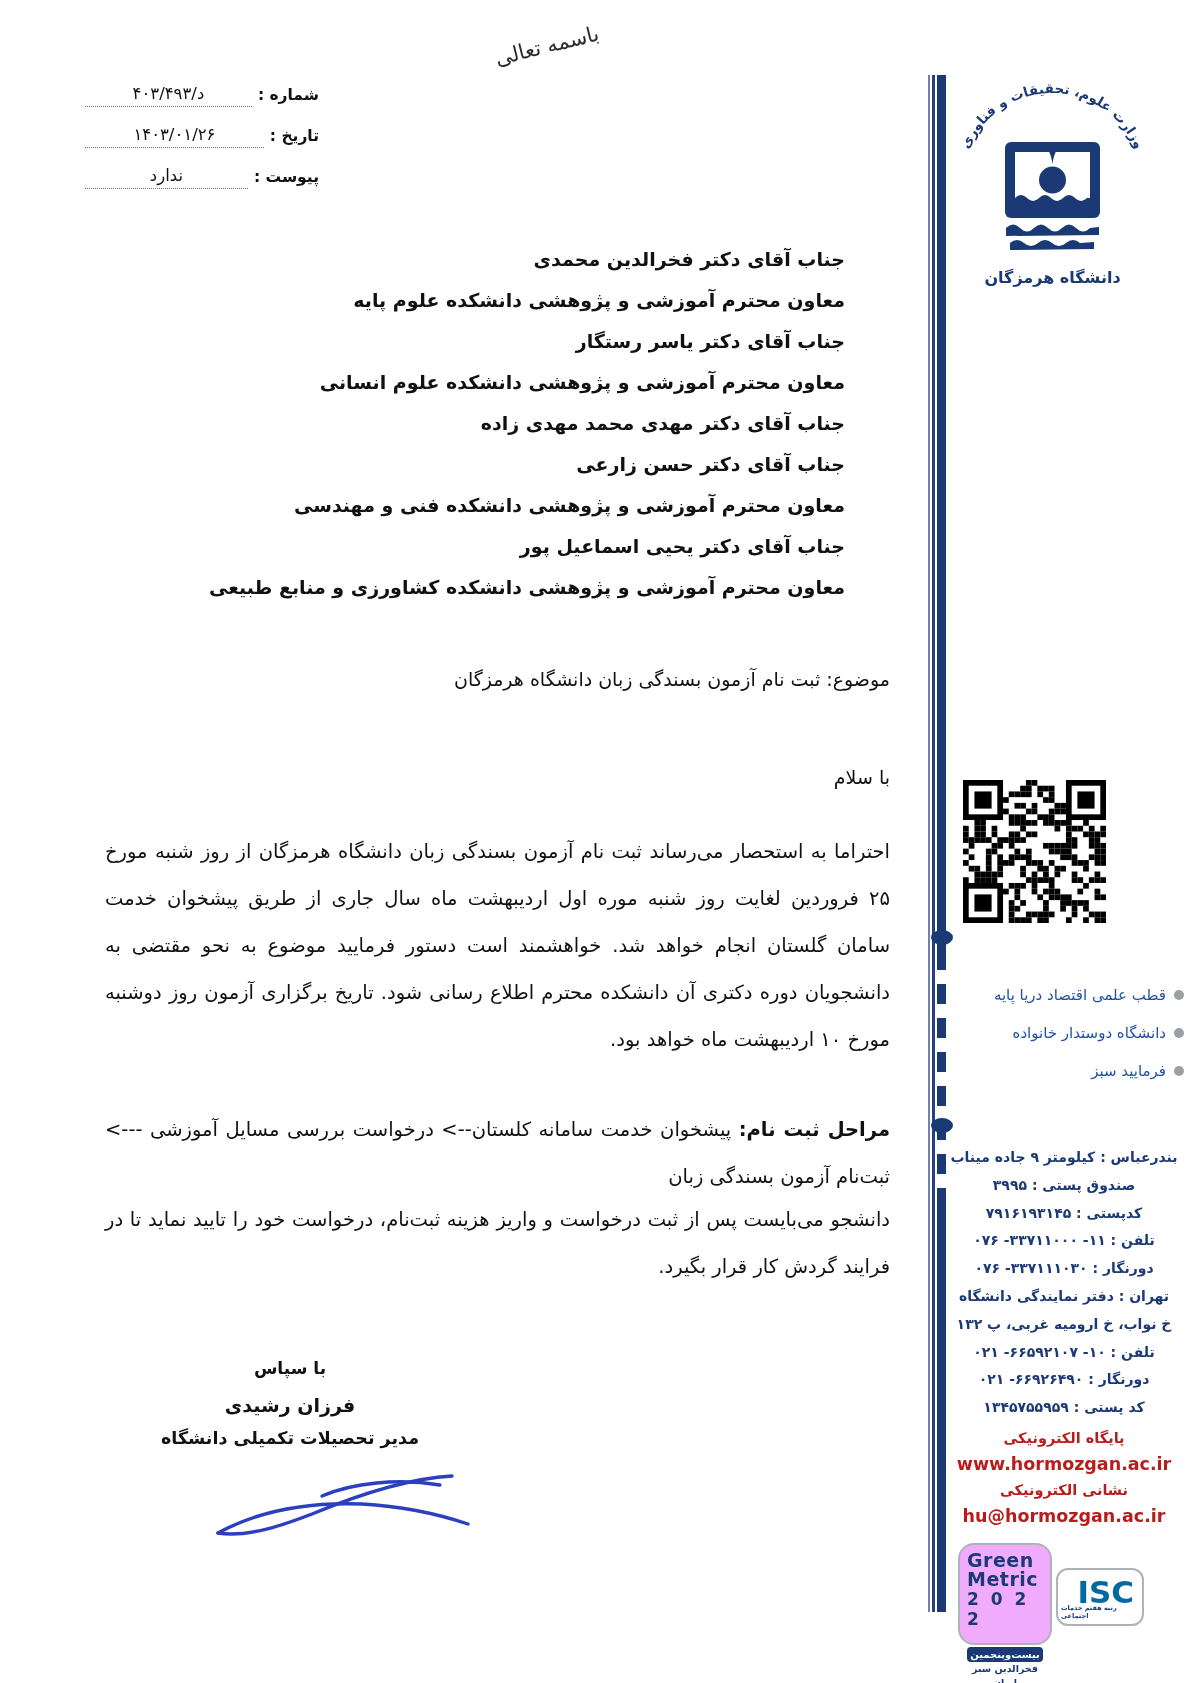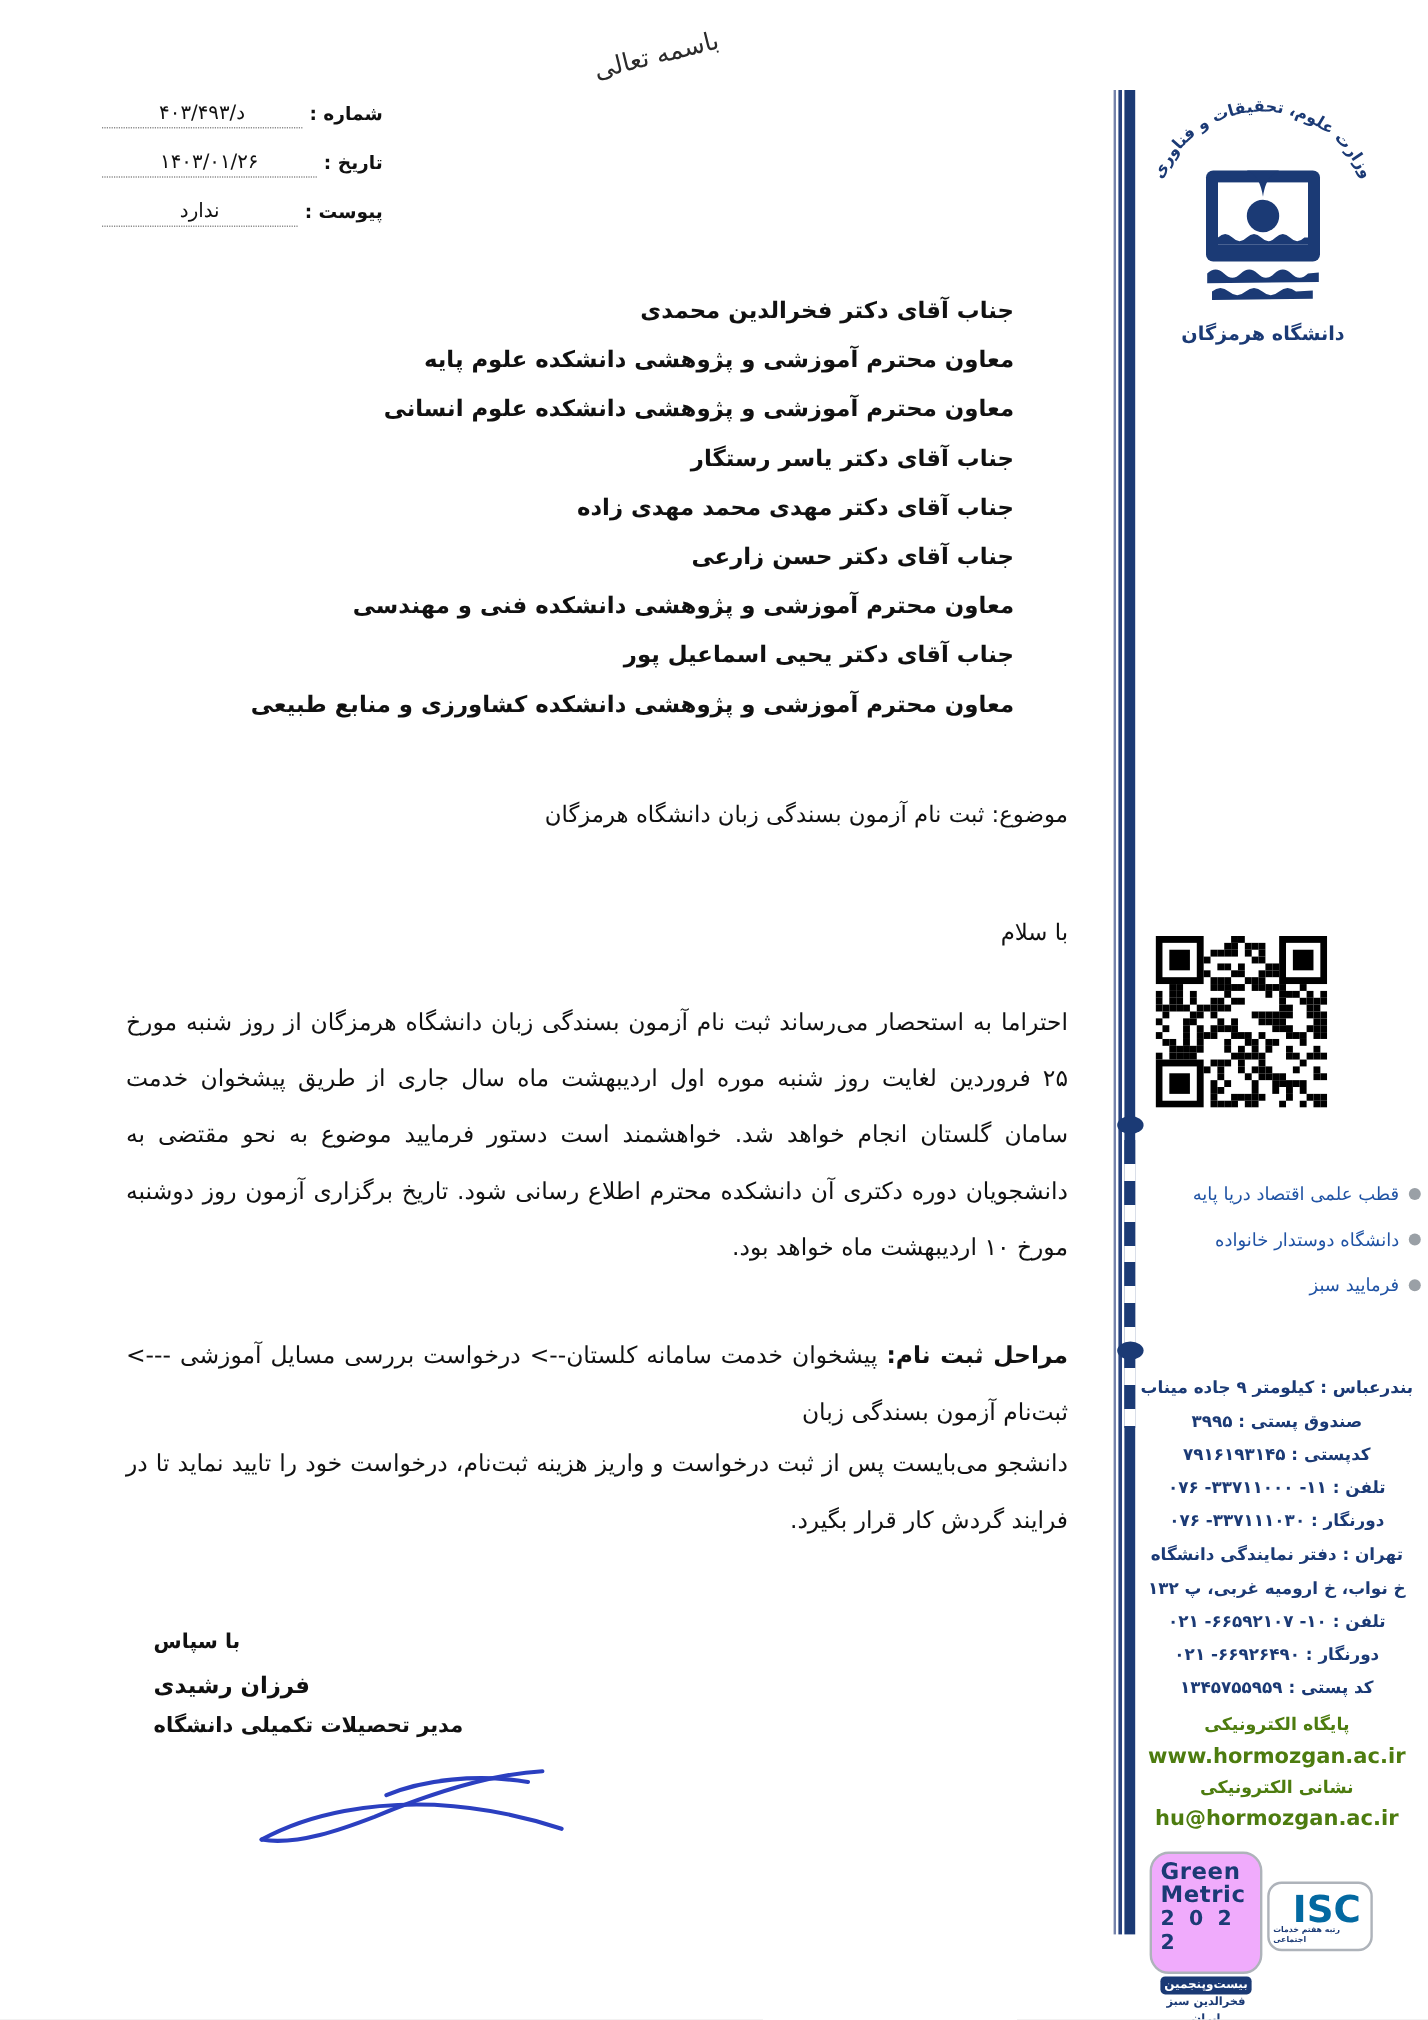--- a/index.html
+++ b/index.html
@@ -33,34 +33,34 @@
     font-weight:bold; font-size:19px; line-height:41px; white-space:nowrap;}
   .subject{position:absolute; top:648px; right:0; font-size:19px;}
   .salutation{position:absolute; top:746px; right:0; font-size:19px;}
   .para{position:absolute; right:0; left:0; font-size:19.5px; line-height:47px;
     text-align:justify; text-align-last:right;}
   .p1{top:808px;}
   .p2{top:1086px;}
   .p3{top:1176px;}
   .lead-bold{font-weight:bold;}
   
-  .sig-block{position:absolute; left:128px; top:1358px; width:300px; text-align:left; direction:rtl;}
+  .sig-block{position:absolute; left:140px; top:1358px; width:300px; text-align:center; direction:rtl;}
   .sig-closing{font-weight:bold; font-size:17px; margin-bottom:16px;}
   .sig-name{font-weight:bold; font-size:19px; margin-bottom:12px;}
   .sig-title{font-weight:bold; font-size:17.5px;}
   .sig-draw{position:absolute; left:190px; top:1460px;}
   
   .qr{position:absolute; left:963px; top:780px; width:143px; height:143px;}
   .slogans{position:absolute; left:952px; top:976px; width:232px; direction:rtl;}
   .slogan-row{display:flex; align-items:center; height:38px; justify-content:flex-start;}
   .slogan-dot{width:10px; height:10px; border-radius:50%; background:#9aa0a6; margin-left:8px; flex:0 0 auto;}
   .slogan-text{font-weight:normal; font-size:15px; color:#2053a4; white-space:nowrap;}
   .contact{position:absolute; left:944px; top:1144px; width:240px; text-align:center;
     color:#1b3a75; font-weight:bold; font-size:14px; line-height:27.8px; direction:rtl;}
-  .weblinks{position:absolute; left:944px; top:1426px; width:240px; text-align:center; color:#4d7c0f; direction:rtl;}
+  .weblinks{position:absolute; left:944px; top:1426px; width:240px; text-align:center; color:#b91c1c; direction:rtl;}
   .web-label{font-weight:bold; font-size:14.5px; line-height:25px;}
   .web-url{font-weight:bold; font-size:17.5px; line-height:27px; direction:ltr;}
   
   .green-badge{position:absolute; left:958px; top:1543px; width:94px; height:102px;
     border:2.5px solid #aeb3ba; border-radius:16px; background:#f0abfc; box-sizing:border-box;
     padding:6px 7px 4px 7px; text-align:left;}
   .gm-line{font-weight:bold; font-size:19px; line-height:19px; color:#1b3a75; letter-spacing:0.5px;}
   .gm-year{font-weight:bold; font-size:17px; line-height:20px; color:#1b3a75; letter-spacing:3px;}
   .gm-cap1{margin-top:18px; background:#1b3a75; color:#fff; font-weight:bold; font-size:10px;
     line-height:15px; text-align:center; border-radius:4px;}
@@ -124,23 +124,23 @@
     <div class="uni-name">دانشگاه هرمزگان</div>
   </div>
 
   <div class="body-col">
     <div class="addressees">
 
         <div class="addr-line">جناب آقای دکتر فخرالدین محمدی</div>
 
         <div class="addr-line">معاون محترم آموزشی و پژوهشی دانشکده علوم پایه</div>
 
+        <div class="addr-line">جناب آقای دکتر یاسر رستگار</div>
+
         <div class="addr-line">معاون محترم آموزشی و پژوهشی دانشکده علوم انسانی</div>
-
-        <div class="addr-line">جناب آقای دکتر یاسر رستگار</div>
 
         <div class="addr-line">جناب آقای دکتر مهدی محمد مهدی زاده</div>
 
 
         <div class="addr-line">جناب آقای دکتر حسن زارعی</div>
 
         <div class="addr-line">معاون محترم آموزشی و پژوهشی دانشکده فنی و مهندسی</div>
 
         <div class="addr-line">جناب آقای دکتر یحیی اسماعیل پور</div>
 

